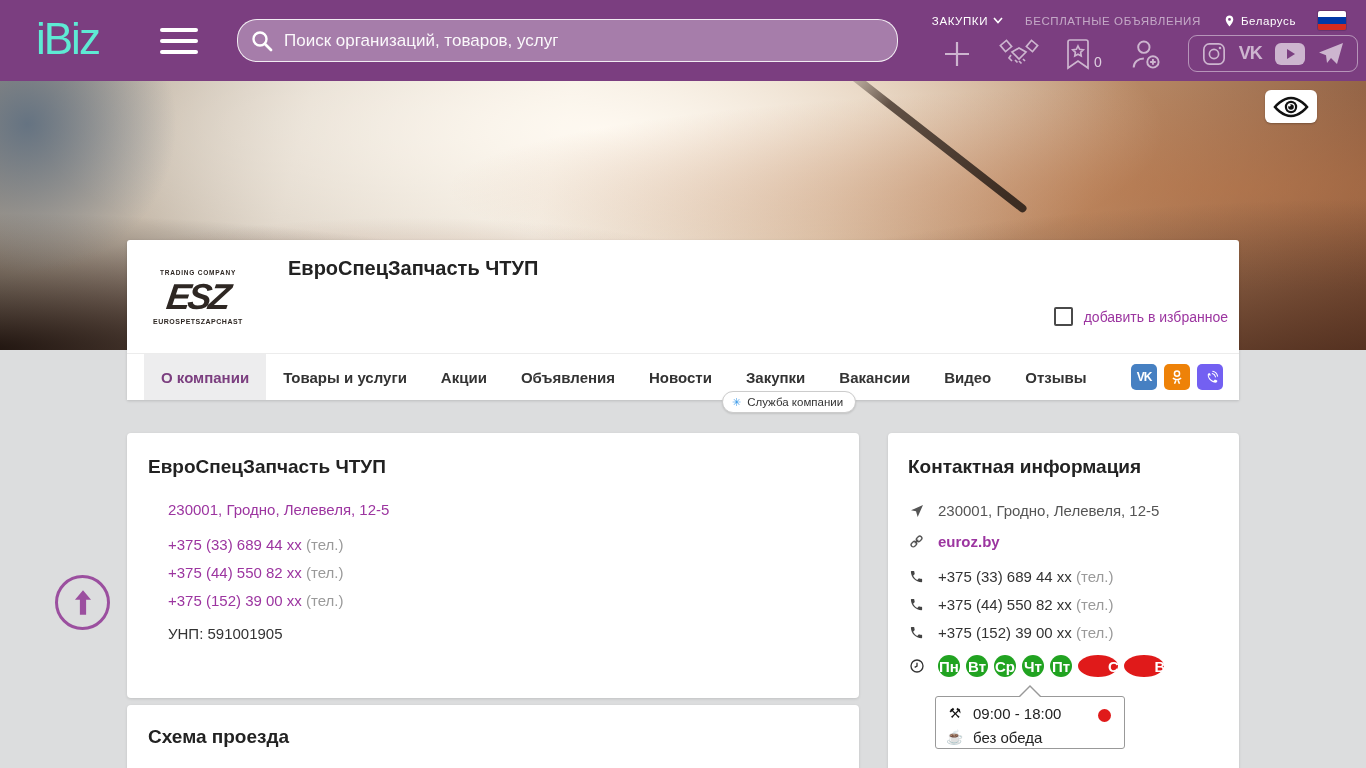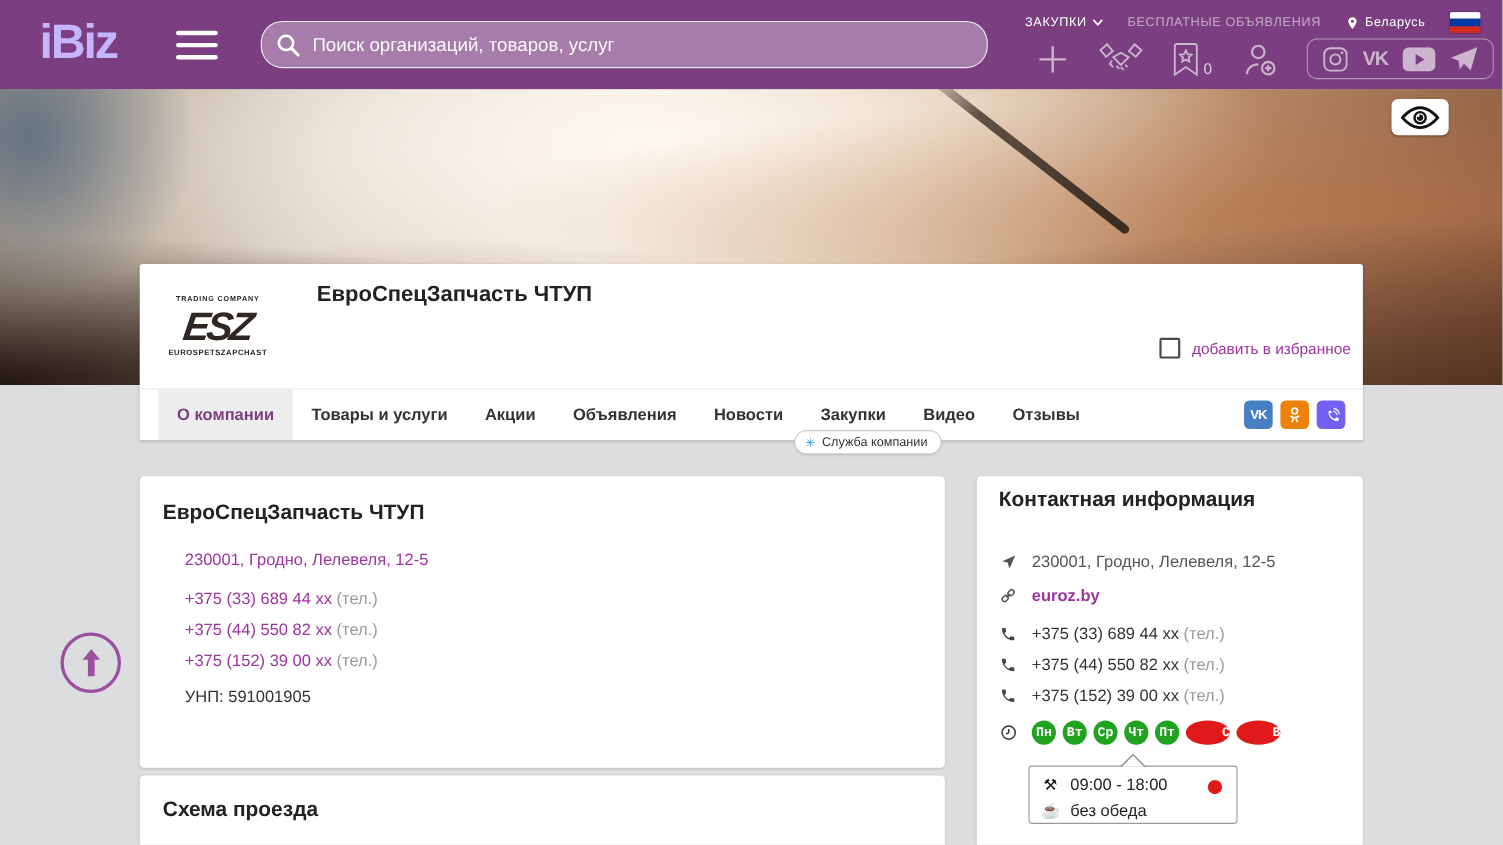--- a/index.html
+++ b/index.html
@@ -10,22 +10,22 @@
     overflow:hidden;
     position:relative;
   }
 
   
   .top-header {
     position:absolute; left:0; top:0; width:1366px; height:81px;
     background:var(--header-bg,#7B3E80); z-index:40;
   }
   .ibiz-logo {
-    position:absolute; left:36px; top:14px; color:#c4b5fd;
-    font-size:44px; font-weight:bold; letter-spacing:-2px; cursor:pointer;
+    position:absolute; left:36px; top:14px; color:#5eead4;
+    font-size:44px; font-weight:normal; letter-spacing:-2px; cursor:pointer;
   }
   .hamburger { position:absolute; left:160px; top:28px; width:38px; height:27px; cursor:pointer; }
   .hamburger span { display:block; height:4px; background:#fff; border-radius:2px; margin-bottom:7px; }
   .search-form {
     position:absolute; left:237px; top:19px; width:661px; height:43px;
     background:rgba(255,255,255,.33); border:1px solid rgba(255,255,255,.85);
     border-radius:20px; display:flex; align-items:center; padding:0 12px;
   }
   .search-form svg { flex:0 0 auto; margin-right:10px; }
   .search-input {
@@ -128,37 +128,37 @@
   .job-tooltip .star { color:#3D9BE9; font-size:11px; }
 
   
   .card { position:absolute; background:#fff; border-radius:4px; box-shadow:0 1px 3px rgba(0,0,0,.12); }
   .about-card { left:127px; top:433px; width:732px; height:265px; }
   .map-card   { left:127px; top:705px; width:732px; height:80px; }
   .contact-card { left:888px; top:433px; width:351px; height:360px; }
   .card h2 { font-size:19px; font-weight:bold; color:#222; }
   .about-card h2 { position:absolute; left:21px; top:23px; }
   .map-card h2 { position:absolute; left:21px; top:21px; }
-  .contact-card h2 { position:absolute; left:20px; top:11px;text-align:center; }
+  .contact-card h2 { position:absolute; left:20px; top:23px;text-align:center; }
 
   .addr-link { position:absolute; left:41px; top:68px; font-size:15px; color:var(--accent-purple,#9C35A0); cursor:pointer; }
   .phone-row { position:absolute; left:41px; font-size:15px; }
   .phone-num { color:var(--accent-purple,#9C35A0); cursor:pointer; }
   .phone-sfx { color:#9a9a9a;margin-top:16px; }
   .unp { position:absolute; left:41px; top:192px; font-size:15px; color:#333;text-align:right; }
 
   .crow { position:absolute; left:20px; display:flex; align-items:center; gap:13px; font-size:15px; color:#555; }
   .crow .ic { width:17px; display:flex; justify-content:center; flex:0 0 auto; }
   .c-phone { color:#333; }
   .website { color:var(--accent-purple,#9C35A0); font-weight:bold; cursor:pointer; }
 
   .days { display:flex; gap:6px; }
   .day {
-    width:22px; height:22px; border-radius:50%; color:#fff; font-size:12px; font-weight:bold;
-    display:flex; align-items:center; justify-content:center; cursor:pointer;font-family:Liberation Mono, monospace;
+    width:22px; height:22px; border-radius:50%; color:#fff; font-size:15px; font-weight:bold;
+    display:flex; align-items:center; justify-content:center; cursor:pointer;
   }
   .day.open { background:var(--day-open,#21A321); }
   .day.closed { background:var(--day-closed,#E01A1A);padding-left:40px; }
 
   .hours-popup {
     position:absolute; left:47px; top:263px; width:190px; height:53px;
     background:#fff; border:1px solid #999; border-radius:3px; z-index:5;
     padding:4px 10px 0 10px;
   }
   .hours-popup:before {
@@ -298,20 +298,21 @@
     <span class="fav-label">добавить в избранное</span>
   </div>
 
   <nav class="tab-bar">
     <span class="tab active">О компании</span>
     <span class="tab">Товары и услуги</span>
     <span class="tab">Акции</span>
     <span class="tab">Объявления</span>
     <span class="tab">Новости</span>
     <span class="tab">Закупки</span>
+    <span class="tab">Вакансии</span>
     <span class="tab">Видео</span>
     <span class="tab">Отзывы</span>
 
     <span class="tab-socials">
       <span class="sbadge vk">VK</span>
       <span class="sbadge ok">
         <svg width="18" height="18" viewBox="0 0 24 24" fill="none" stroke="#fff" stroke-width="2">
           <circle cx="12" cy="7.5" r="3.4"></circle>
           <path d="M6.5 13.5c3.2 2.4 7.8 2.4 11 0"></path>
           <path d="M10.5 16.5L8.7 21M13.5 16.5l1.8 4.5"></path>

